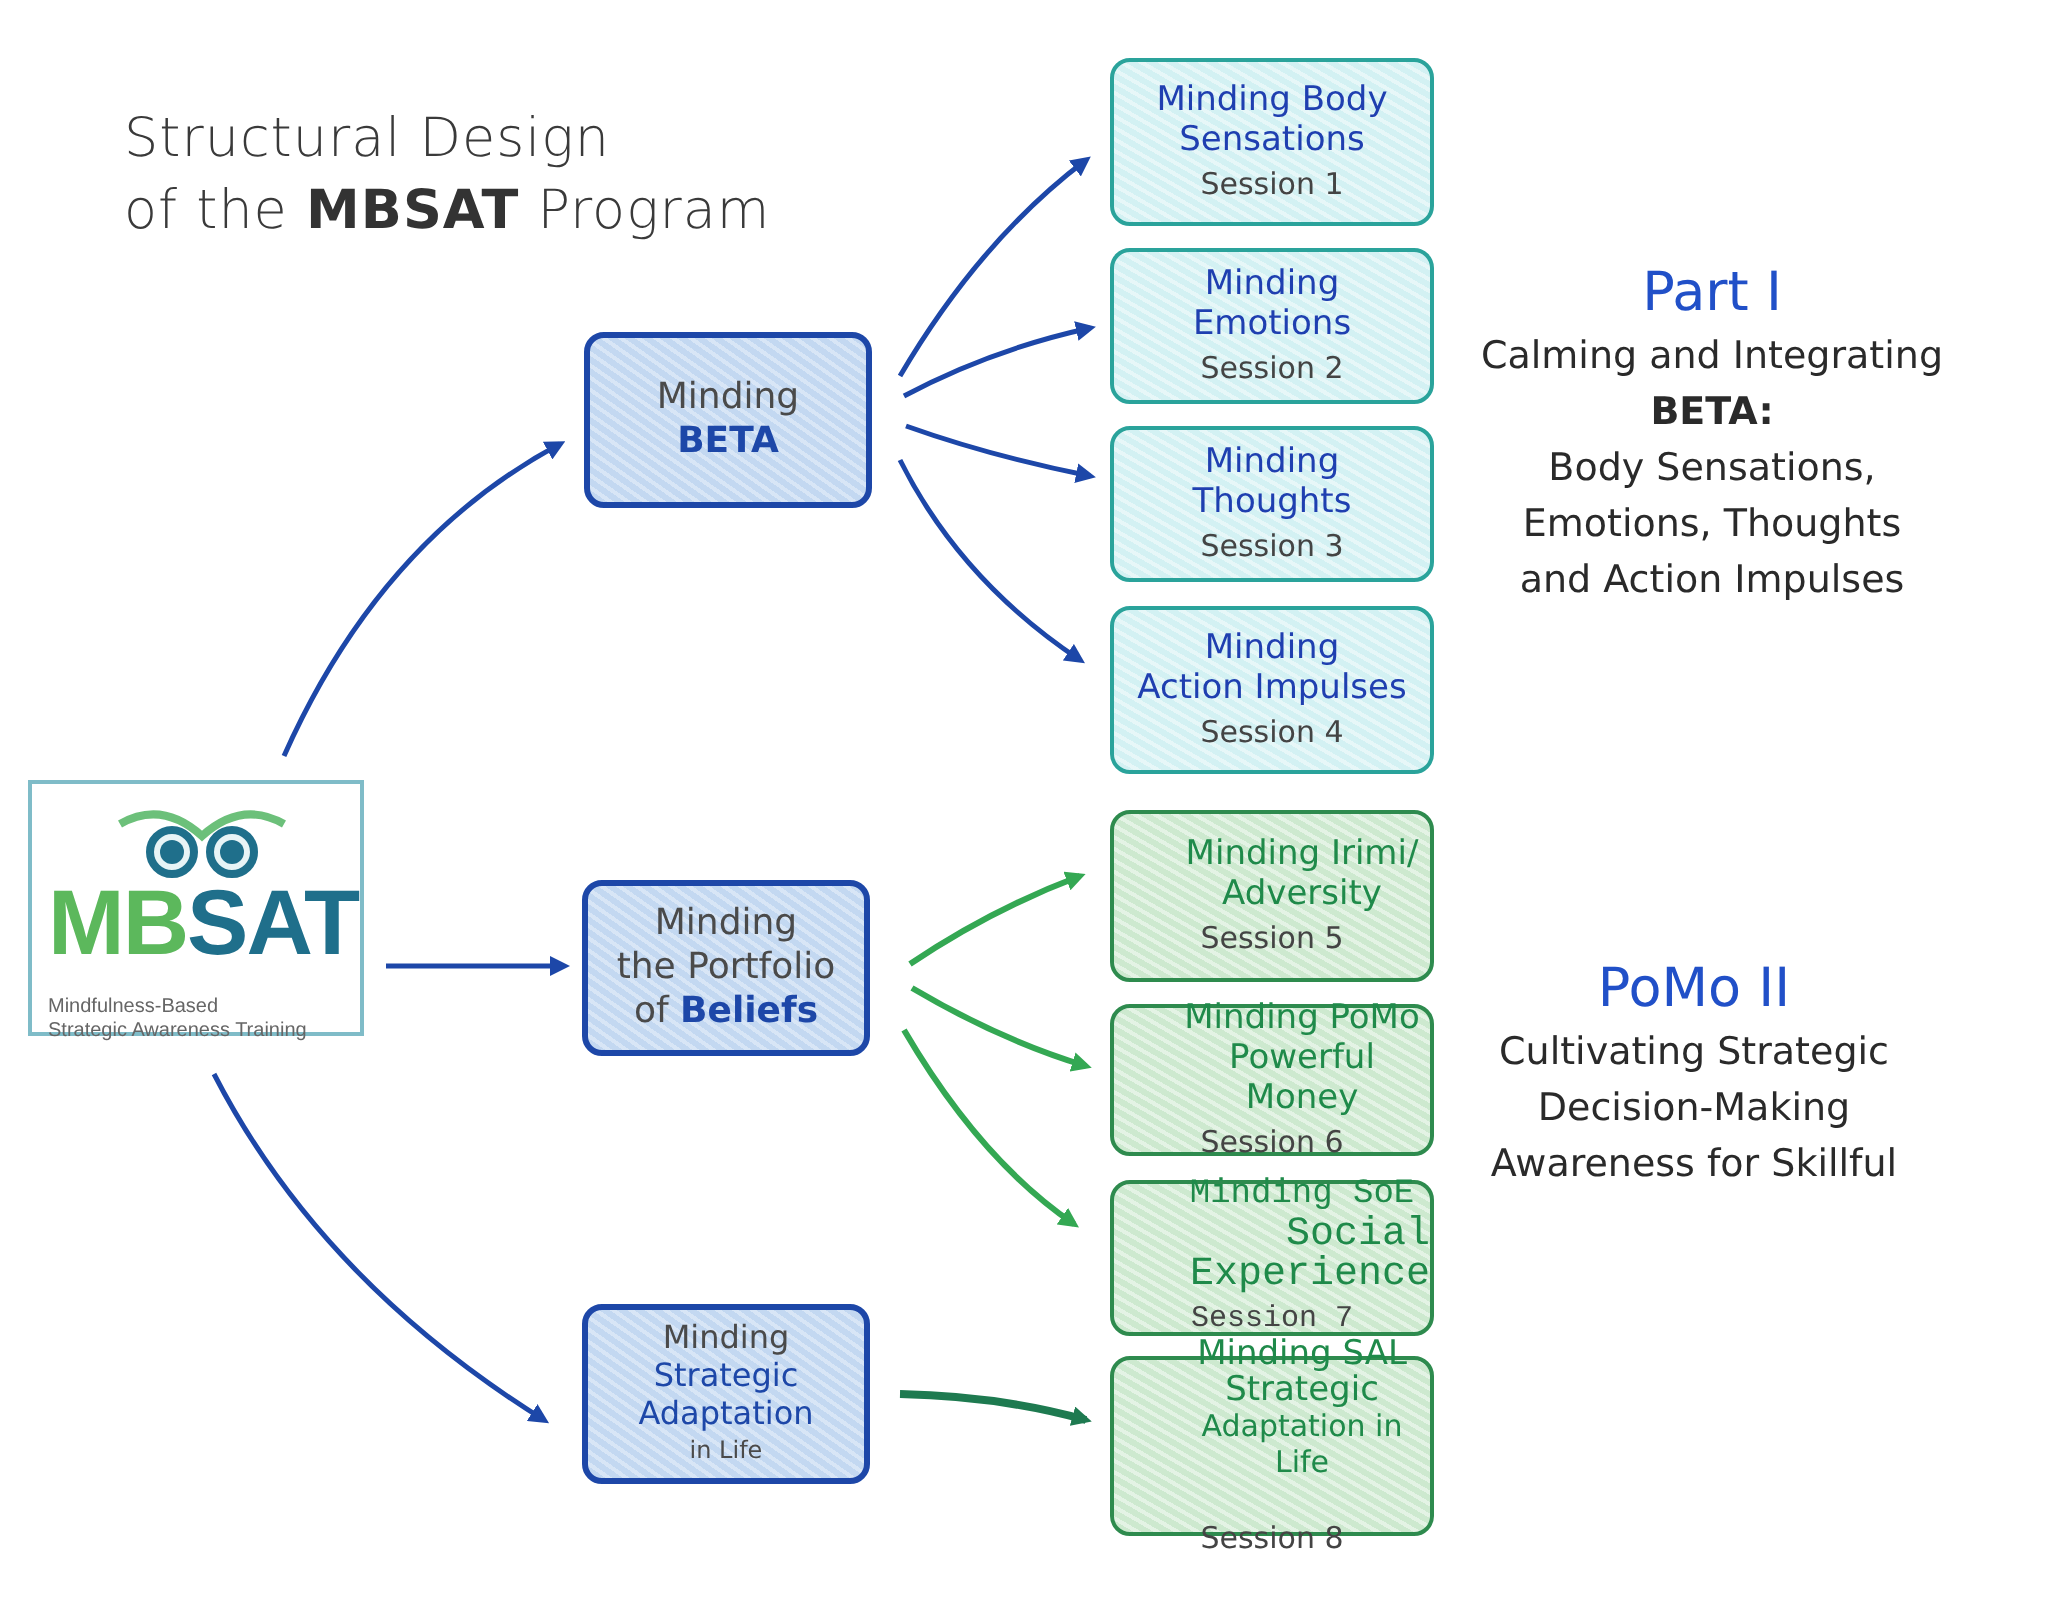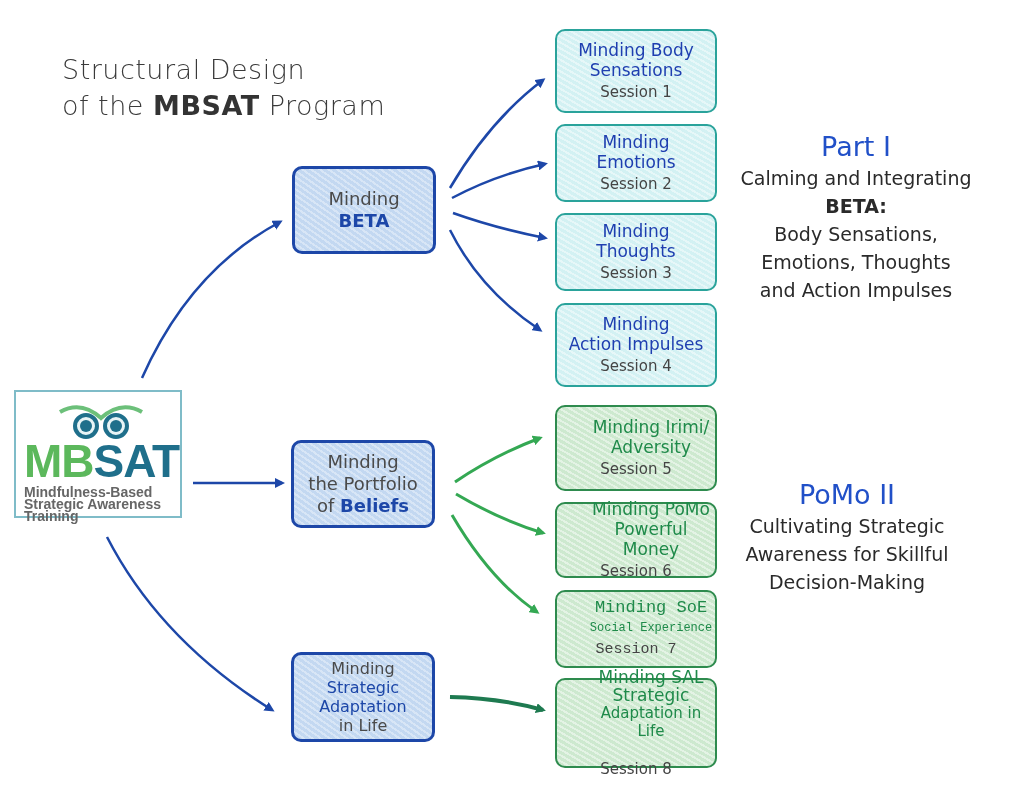--- a/index.html
+++ b/index.html
@@ -7,21 +7,21 @@
          font-family:"DejaVu Sans", sans-serif; color:#2b2b2b; }
   svg.arrows { position:absolute; left:0; top:0; width:1024px; height:802px; pointer-events:none; }
 
   .title { position:absolute; left:62px; top:52px; font-size:27px; line-height:36px; color:#3a3a3a; letter-spacing:0.5px; font-family:"DejaVu Sans", sans-serif; font-weight:300; }
   .title b { font-weight:bold; color:#333; }
 
   .logo { position:absolute; left:14px; top:390px; width:168px; height:128px; border:2px solid #7fbcc8; background:#fff; box-sizing:border-box; }
   .logo .lt1 { position:absolute; left:8px; top:42px; font-family:"Liberation Sans", sans-serif; font-size:46px; font-weight:bold; letter-spacing:-1px; }
   .logo .lt1 .mb { color:#5cb85c; }
   .logo .lt1 .sat { color:#1f6f8b; }
-  .logo .lsub { position:absolute; left:8px; top:94px; font-family:"Liberation Sans", sans-serif; font-size:14px; color:#666; line-height:12px;font-weight:bold; }
+  .logo .lsub { position:absolute; left:8px; top:106px; font-family:"Liberation Sans", sans-serif; font-size:10px; color:#666; line-height:12px; }
   .logo svg { position:absolute; left:40px; top:4px; }
 
   .box { position:absolute; box-sizing:border-box; border-radius:10px; text-align:center; display:flex; flex-direction:column; justify-content:center; }
   .hub { border:3px solid #1d47a8; background:#c3d8f1;
          background-image: repeating-linear-gradient(35deg, rgba(255,255,255,0.35) 0 2px, rgba(255,255,255,0) 2px 5px); }
   .hub .l1 { color:#4a4a4a; font-size:18px; line-height:22px; }
   .hub .l2 { color:#1d47a8; font-size:18px; line-height:22px; font-weight:bold; }
 
   .sess { border:2px solid #2aa39b; background:#d3f1f3;
           background-image: repeating-linear-gradient(30deg, rgba(255,255,255,0.45) 0 2px, rgba(255,255,255,0) 2px 5px); }
@@ -101,21 +101,21 @@
 <div class="box hub" style="left:291px;top:440px;width:144px;height:88px;">
   <div class="l1">Minding</div>
   <div class="l1">the Portfolio</div>
   <div class="l1"><span>of</span> <span class="l2">Beliefs</span></div>
 </div>
 
 <div class="box hub" style="left:291px;top:652px;width:144px;height:90px;">
   <div class="l1" style="font-size:16px;line-height:19px;">Minding</div>
   <div class="l2" style="font-size:16px;line-height:19px;font-weight:normal;">Strategic</div>
   <div class="l2" style="font-size:16px;line-height:19px;font-weight:normal;">Adaptation</div>
-  <div class="l1" style="font-size:16px;line-height:19px;">in Life</div>
+  <div class="l1" style="font-size:12px;line-height:19px;">in Life</div>
 </div>
 
 <div class="box sess" style="left:555px;top:29px;width:162px;height:84px;">
   <div class="t">Minding Body</div>
   <div class="t">Sensations</div>
   <div class="s">Session 1</div>
 </div>
 <div class="box sess" style="left:555px;top:124px;width:162px;height:78px;">
   <div class="t">Minding</div>
   <div class="t">Emotions</div>
@@ -137,21 +137,21 @@
   <div class="t">Adversity</div>
   <div class="s">Session 5</div>
 </div>
 <div class="box sess green" style="left:555px;top:502px;width:162px;height:76px;">
   <div class="t">Minding PoMo</div>
   <div class="t">Powerful Money</div>
   <div class="s">Session 6</div>
 </div>
 <div class="box sess green" style="left:555px;top:590px;width:162px;height:78px;font-family:Liberation Mono, monospace;">
   <div class="t">Minding SoE</div>
-  <div class="t" style="font-size:12px;">Social Experience</div>
+  <div class="t" style="font-size:20px;text-align:right;">Social Experience</div>
   <div class="s">Session 7</div>
 </div>
 <div class="box sess green" style="left:555px;top:678px;width:162px;height:90px;">
   <div class="t" style="line-height:18px;">Minding SAL</div>
   <div class="t" style="line-height:18px;">Strategic</div>
   <div class="t" style="line-height:18px;font-size:15px;">Adaptation in Life</div>
   <div class="s" style="line-height:18px;margin-top:20px;">Session 8</div>
 </div>
 
 <div class="part" style="left:722px;top:130px;width:268px;">
@@ -159,15 +159,15 @@
   <div class="pl">Calming and Integrating</div>
   <div class="pb">BETA:</div>
   <div class="pl">Body Sensations,</div>
   <div class="pl">Emotions, Thoughts</div>
   <div class="pl">and Action Impulses</div>
 </div>
 
 <div class="part" style="left:722px;top:478px;width:250px;">
   <div class="ph">PoMo II</div>
   <div class="pl">Cultivating Strategic</div>
+  <div class="pl">Decision-Making</div>
   <div class="pl">Awareness for Skillful</div>
-  <div class="pl">Decision-Making</div>
 </div>
 
 </body></html>

